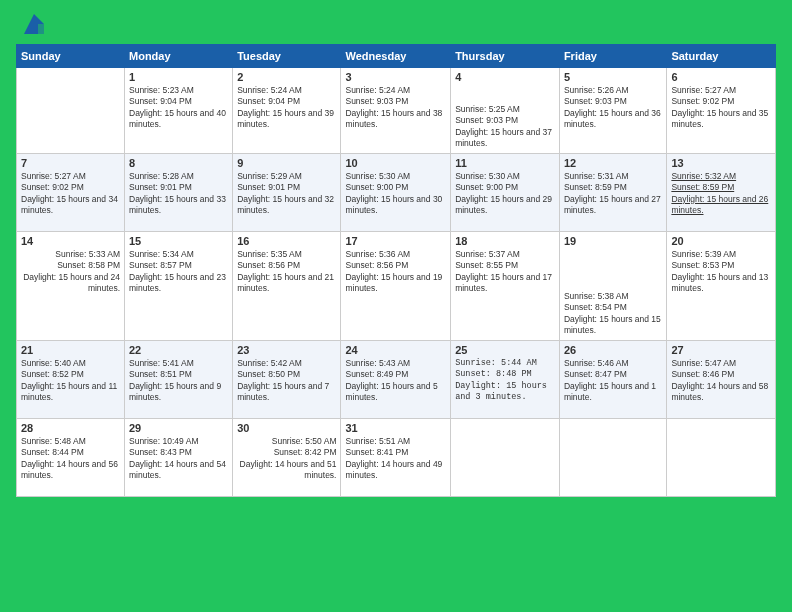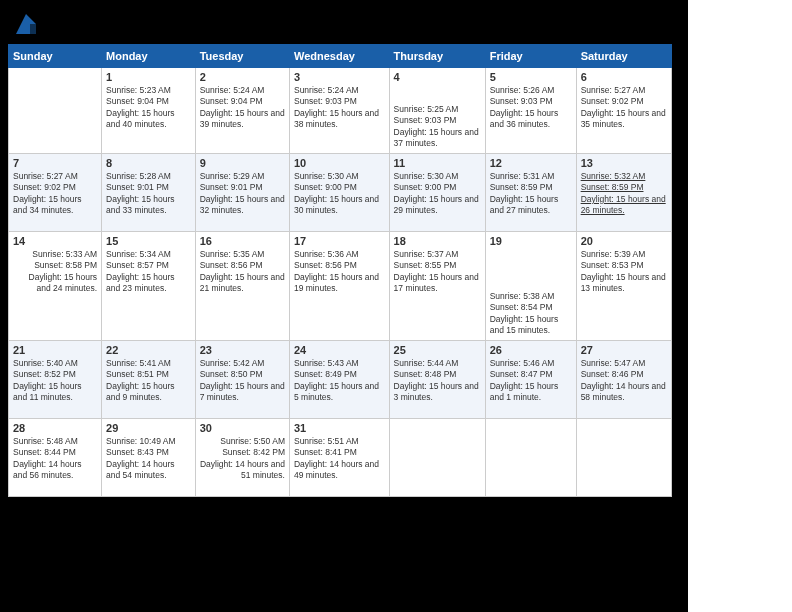--- a/index.html
+++ b/index.html
@@ -4,24 +4,24 @@
   <style>
     * { box-sizing: border-box; margin: 0; padding: 0; }
     body {
       font-family: Arial, Helvetica, sans-serif;
       background: #fff;
       width: 792px;
       height: 612px;
       overflow: hidden;
     }
     .page {
-      width: 688px;
+      width: 792px;
       height: 612px;
-      background: #000000;
-      padding: 10px 16px 10px 8px;
+      background: #22c55e;
+      padding: 10px 16px 10px 16px;
     }
     .header {
       display: flex;
       justify-content: space-between;
       align-items: flex-start;
       margin-bottom: 6px;
     }
     .logo {
       display: flex;
       align-items: center;
@@ -282,21 +282,21 @@
 Daylight: 15 hours and 7 minutes.</div>
           </td>
           <td>
             <div class="day-number">24</div>
             <div class="day-info" style="white-space: pre-line;">Sunrise: 5:43 AM
 Sunset: 8:49 PM
 Daylight: 15 hours and 5 minutes.</div>
           </td>
           <td>
             <div class="day-number">25</div>
-            <div class="day-info" style="white-space: pre-line;">Sunrise: 5:44 AM
+            <div class="day-info" style="white-space: pre-line; font-family: Liberation Mono, monospace;">Sunrise: 5:44 AM
 Sunset: 8:48 PM
 Daylight: 15 hours and 3 minutes.</div>
           </td>
           <td>
             <div class="day-number">26</div>
             <div class="day-info" style="white-space: pre-line;">Sunrise: 5:46 AM
 Sunset: 8:47 PM
 Daylight: 15 hours and 1 minute.</div>
           </td>
           <td>

